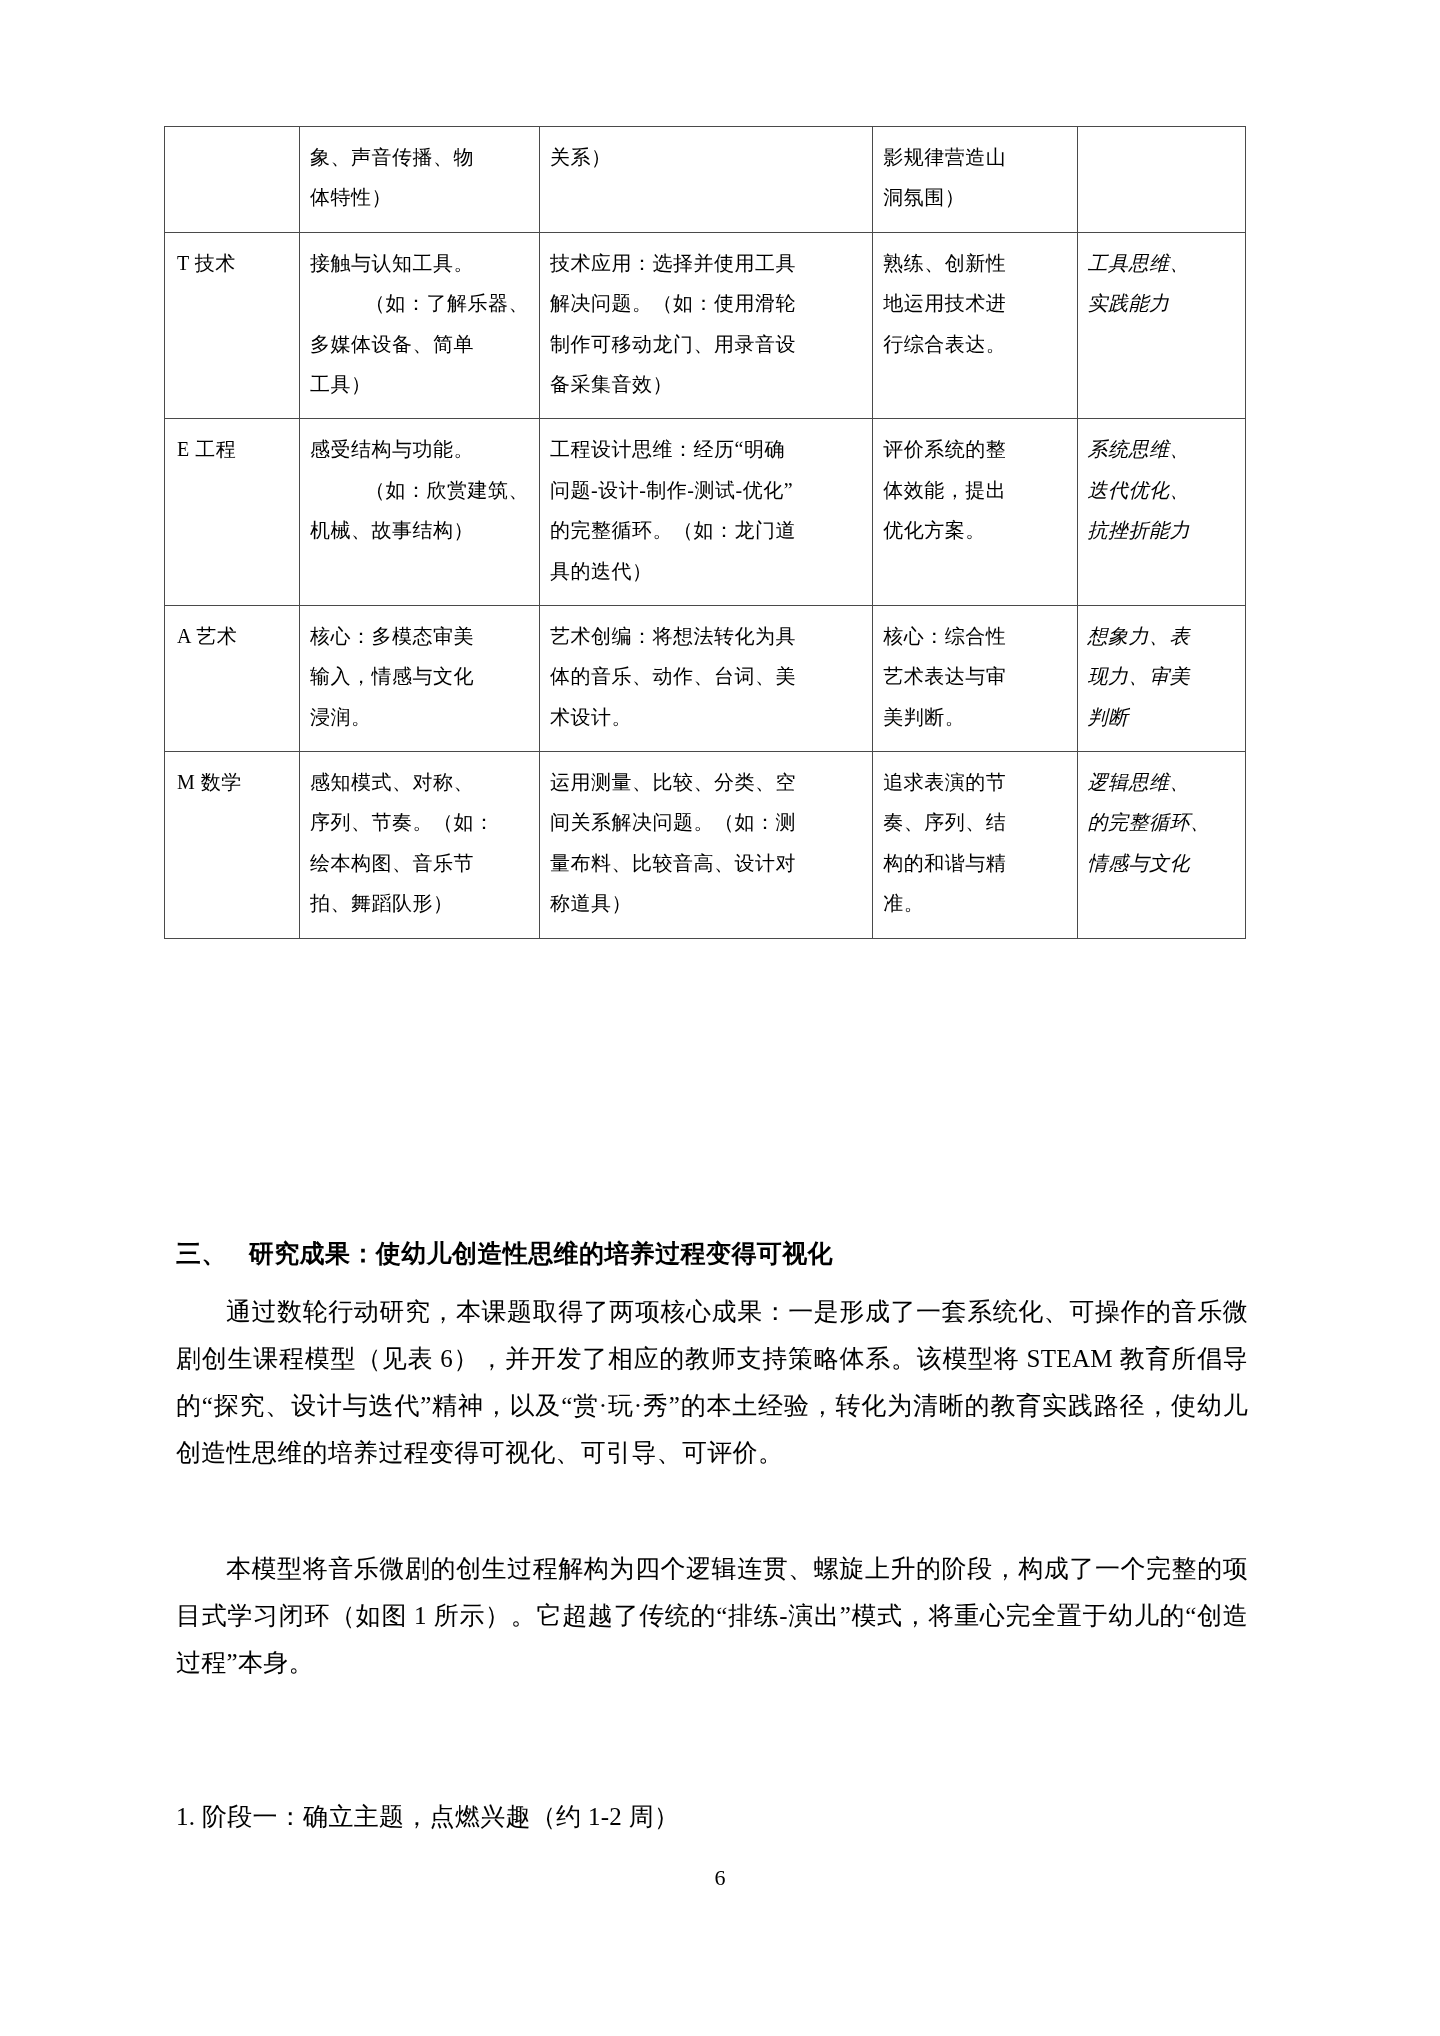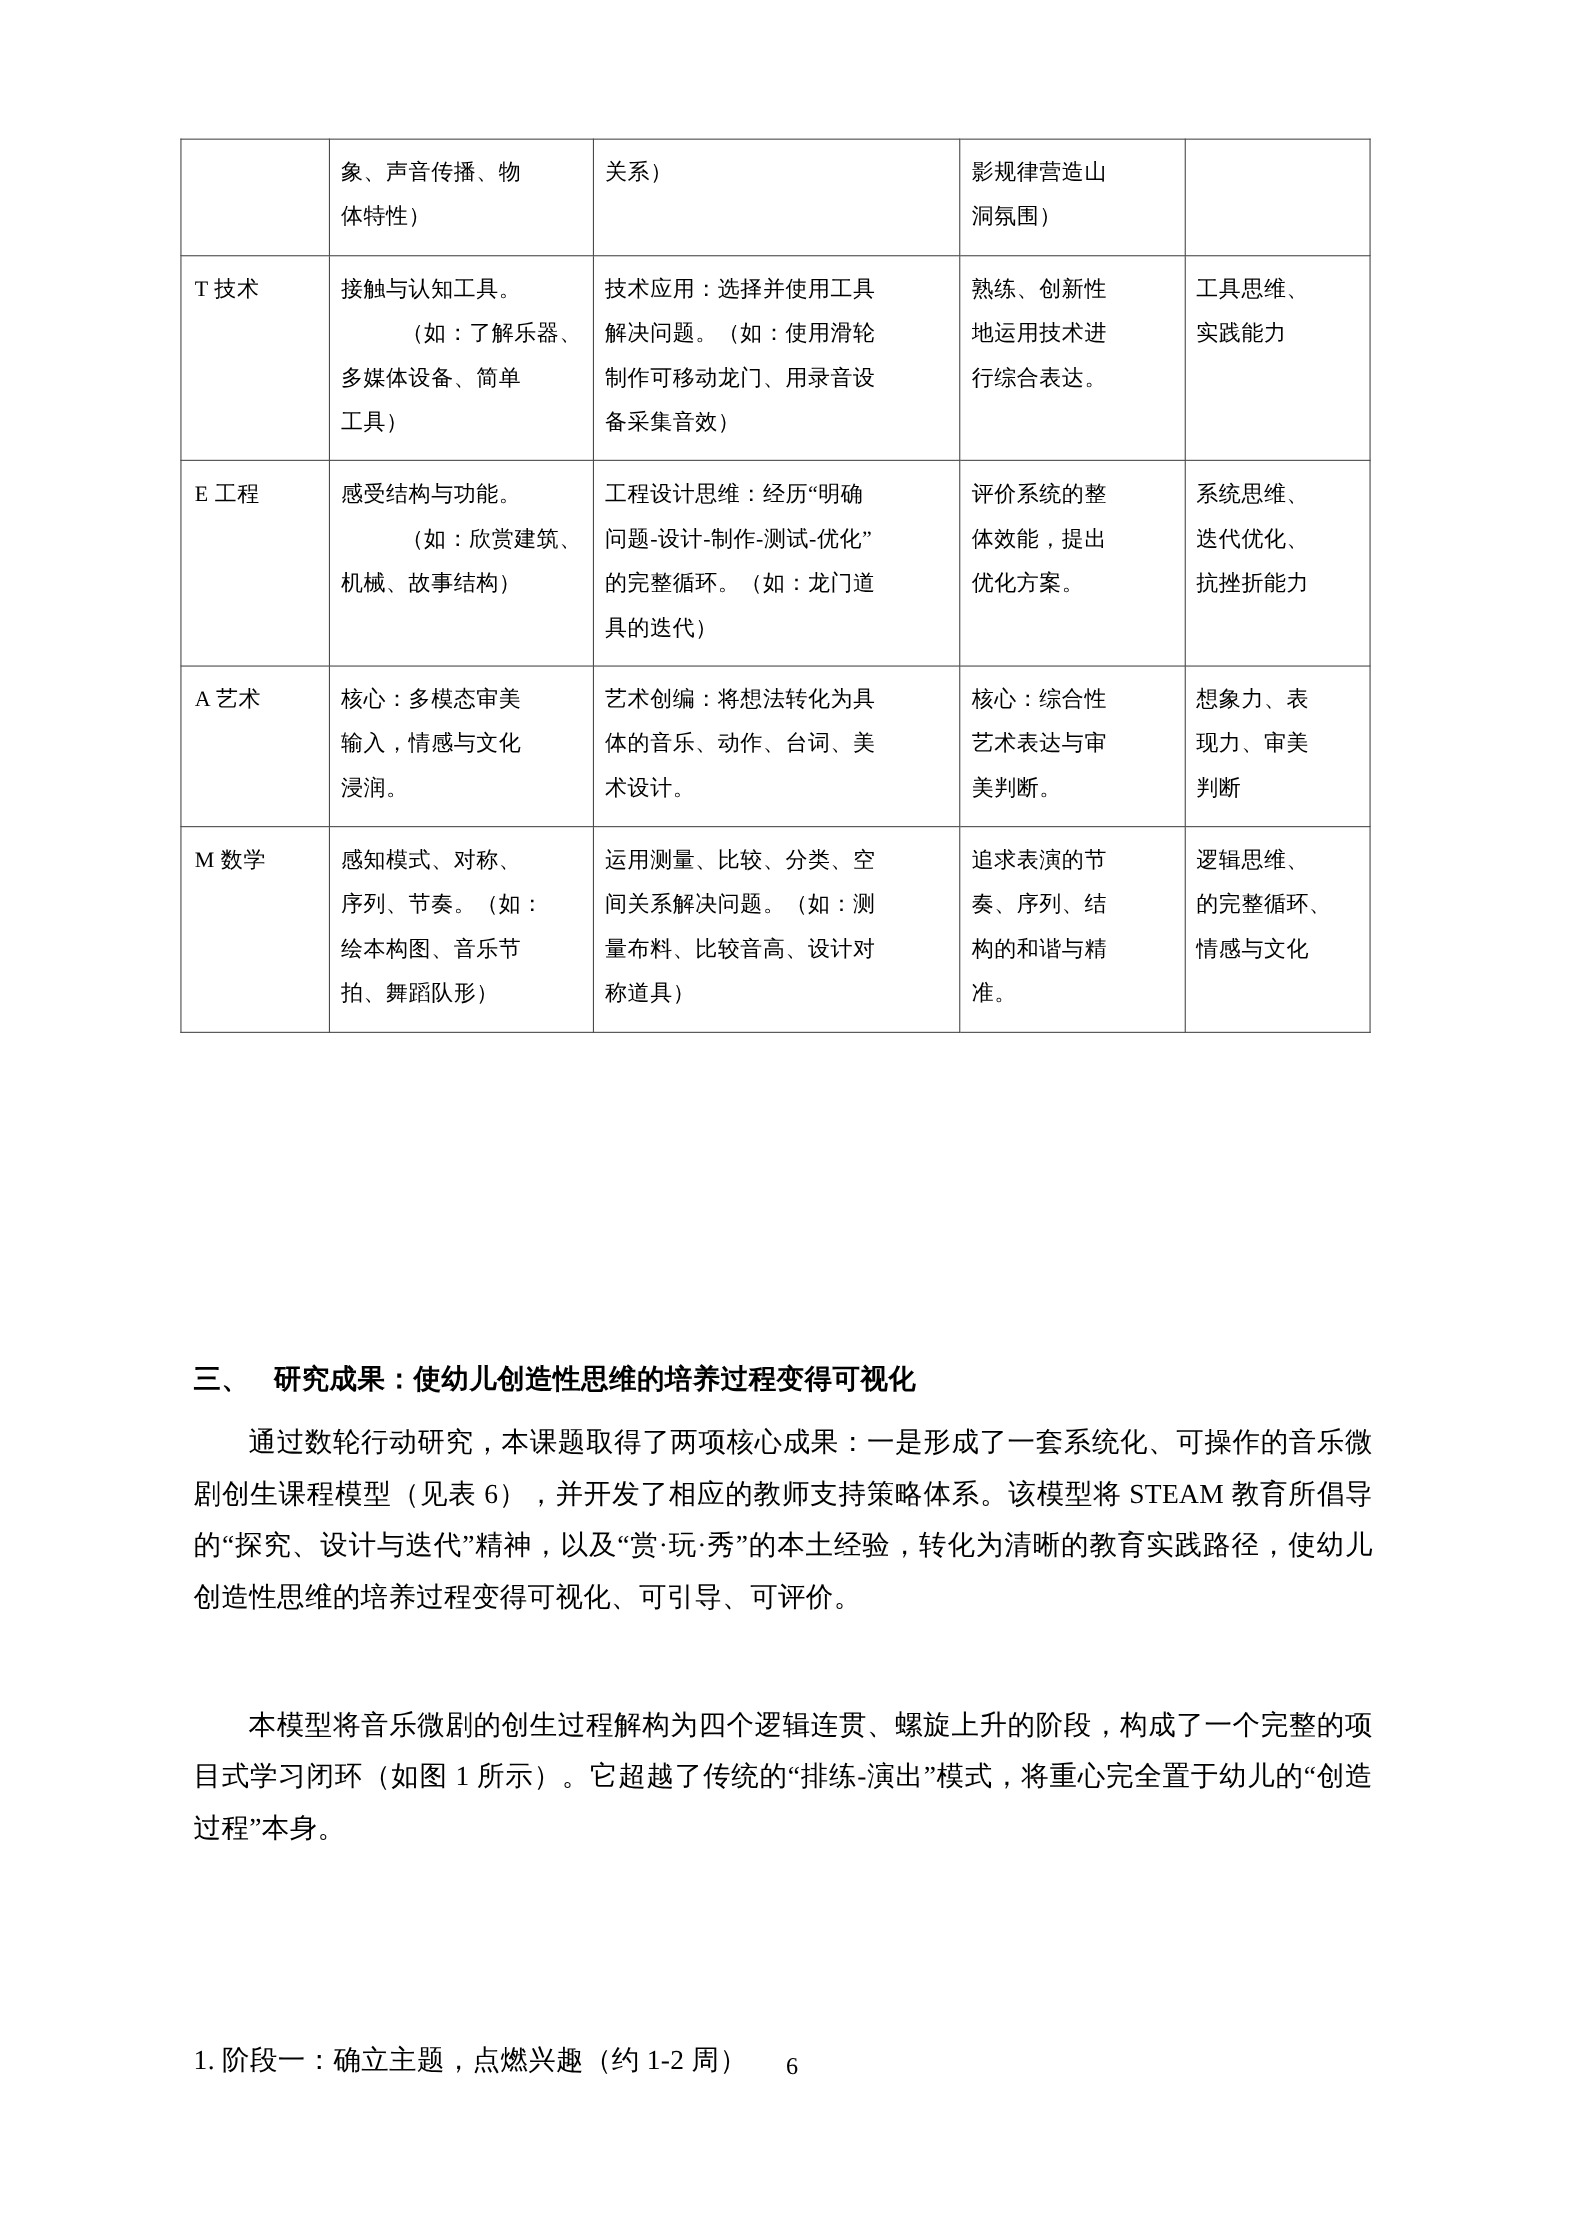--- a/index.html
+++ b/index.html
@@ -49,21 +49,21 @@
   }
   table.steam td.col-label {
     width: 96px;
     padding-left: 12px;
     padding-right: 4px;
     white-space: nowrap;
   }
   table.steam td.col-b { width: 180px; }
   table.steam td.col-c { width: 258px; }
   table.steam td.col-d { width: 150px; }
-  table.steam td.col-e { width: 120px; }
+  table.steam td.col-e { width: 120px; font-style: italic; }
 
   td .ind { display: block; }
   td .ind.indent { text-indent: 1.1em; text-align: right; }
 
   
   .heading-3 {
     position: absolute;
     left: 176px;
     top: 1237px;
     width: 1070px;
@@ -82,21 +82,21 @@
     line-height: 1.88;
     text-align: justify;
     text-justify: inter-ideograph;
     letter-spacing: 0.3px;
   }
   .para.indent-2 { text-indent: 2em; }
 
   #para-main { top: 1288px; }
   #sub-heading-1 { top: 1495px; }
   #para-model { top: 1545px; }
-  #stage-1 { top: 1850px; }
+  #stage-1 { top: 1793px; }
 
   .page-number {
     position: absolute;
     left: 0;
     top: 1865px;
     width: 1440px;
     text-align: center;
     font-size: 22px;
     font-family: "Liberation Serif", "DejaVu Serif", serif;
   }

